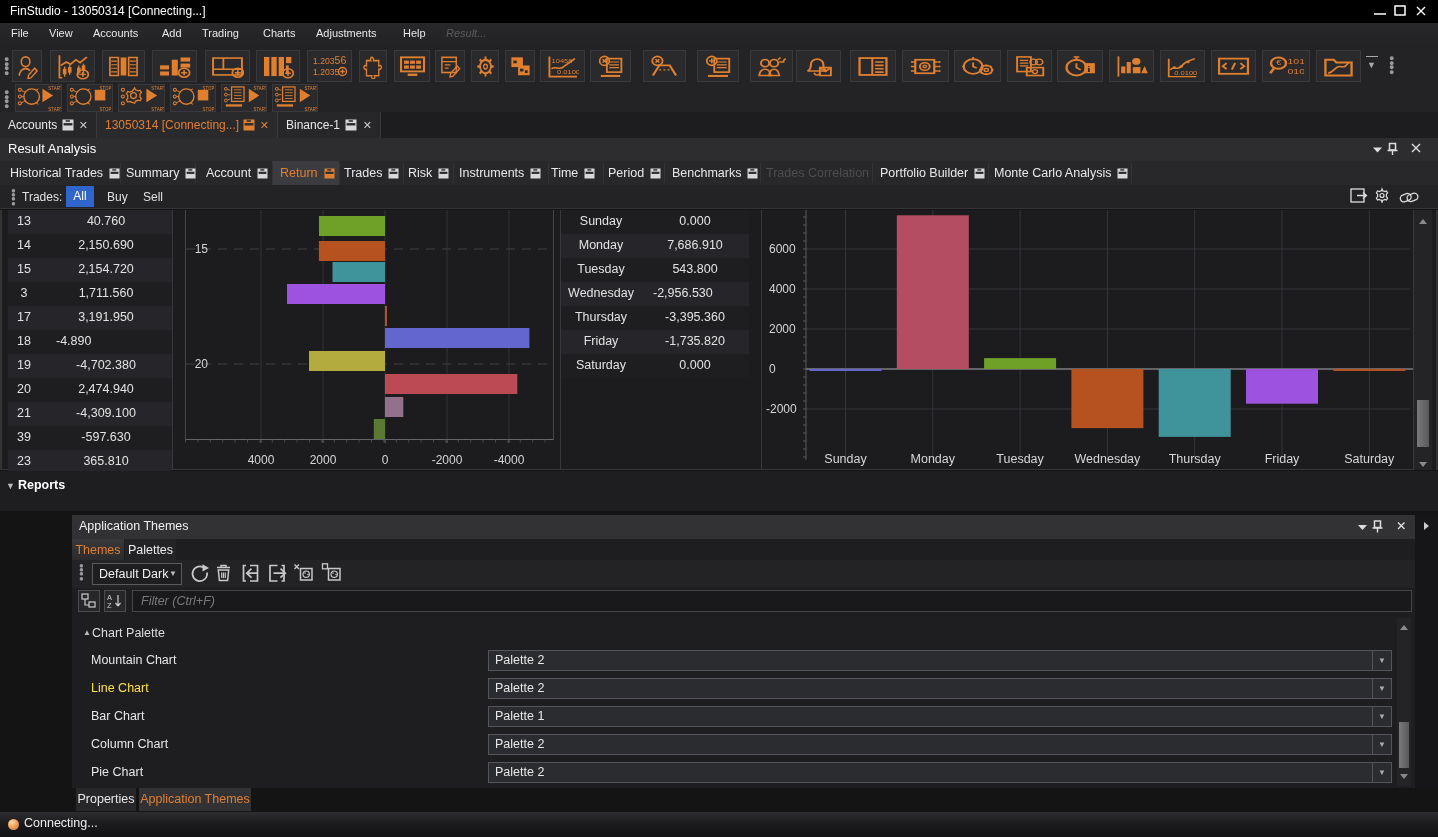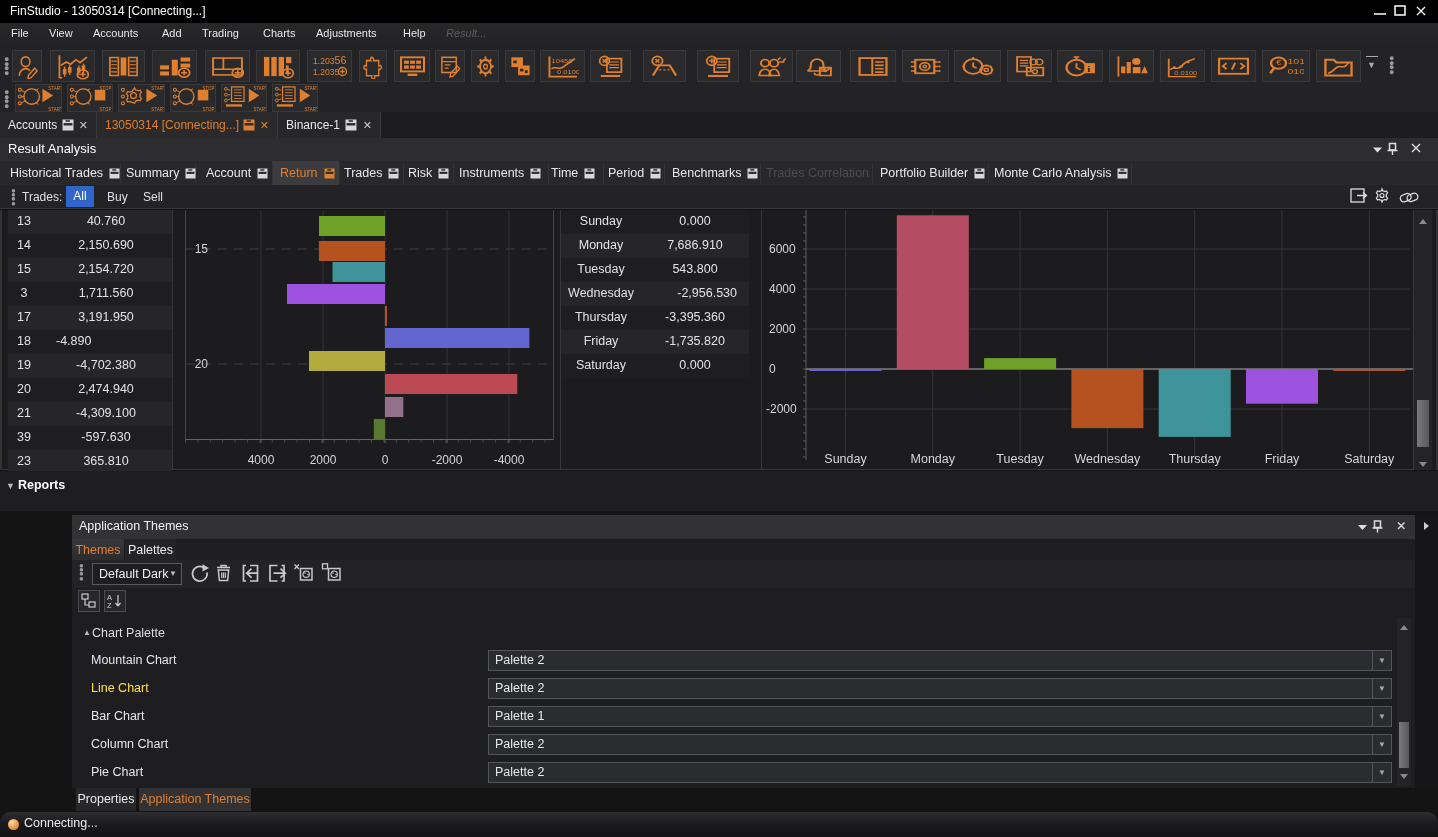--- a/index.html
+++ b/index.html
@@ -12,21 +12,21 @@
 .doctabs { left:0; top:112px; width:1438px; height:26px; background:#1d1d1f; }
 .dtab { position:absolute; top:0; height:26px; display:flex; align-items:center; border-right:1px solid #3a3a3d; padding:0 8px; justify-content:space-between; font-size:12px; color:#e8e8e8; }
 .rahead { left:0; top:138px; width:1438px; height:23px; background:#2d2d30; color:#fff; font-size:13px; }
 .ratabs { left:0; top:161px; width:1438px; height:24px; background:#28282b; }
 .rtab { position:absolute; top:0; height:24px; display:flex; align-items:center; gap:6px; font-size:12.5px; color:#e8e8e8; }
 .filterrow { left:0; top:185px; width:1438px; height:24px; background:#232326; border-bottom:1px solid #353538; color:#e0e0e0; font-size:12px;}
 .content { left:0; top:210px; width:1438px; height:260px; background:#1c1c1f; border-left:2px solid #333; border-bottom:1px solid #38383c; }
 .reports { left:0; top:471px; width:1438px; height:40px; background:#1e1e20; color:#fff; }
 .trow { position:absolute; height:24px; font-size:12.5px; color:#e2e2e2; }
 .panel { left:72px; top:515px; width:1343px; height:273px; background:#1e1e20; }
-.statusbar { left:0; top:812px; width:1438px; height:25px; background:linear-gradient(180deg,#2e2e30 0%,#1b1b1d 45%,#121214 100%); color:#ededed; font-size:12.5px;border-radius:11px; }
+.statusbar { left:0; top:812px; width:1438px; height:25px; background:linear-gradient(180deg,#2e2e30 0%,#1b1b1d 45%,#121214 100%); color:#ededed; font-size:12.5px; }
 </style></head><body>
 <div class="abs titlebar">
     <span style="position:absolute;left:10px;top:4px">FinStudio - 13050314 [Connecting...]</span>
     <svg width="70" height="23" viewBox="0 0 70 23" style="position:absolute;right:4px;top:0">
       <path d="M10 14h12" stroke="#fff" stroke-width="1.5"></path>
       <rect x="31" y="6" width="10" height="9" fill="none" stroke="#fff" stroke-width="1.5"></rect>
       <path d="M53 7l8 8M61 7l-8 8" stroke="#fff" stroke-width="1.4"></path>
     </svg>
   </div>
 <div class="abs menubar">
@@ -624,21 +624,21 @@
 <div class="abs trow" style="left:561px;top:234px;width:188px;background:#26262a">
     <span style="position:absolute;left:0px;width:80px;text-align:center;top:4px">Monday</span>
     <span style="position:absolute;left:92px;width:84px;text-align:center;top:4px">7,686.910</span>
   </div>
 <div class="abs trow" style="left:561px;top:258px;width:188px;background:#1e1e21">
     <span style="position:absolute;left:0px;width:80px;text-align:center;top:4px">Tuesday</span>
     <span style="position:absolute;left:92px;width:84px;text-align:center;top:4px">543.800</span>
   </div>
 <div class="abs trow" style="left:561px;top:282px;width:188px;background:#26262a">
     <span style="position:absolute;left:0px;width:80px;text-align:center;top:4px">Wednesday</span>
-    <span style="position:absolute;left:92px;width:84px;text-align:right;top:4px">-2,956.530</span>
+    <span style="position:absolute;left:92px;width:84px;text-align:left;top:4px">-2,956.530</span>
   </div>
 <div class="abs trow" style="left:561px;top:306px;width:188px;background:#1e1e21">
     <span style="position:absolute;left:0px;width:80px;text-align:center;top:4px">Thursday</span>
     <span style="position:absolute;left:92px;width:84px;text-align:center;top:4px">-3,395.360</span>
   </div>
 <div class="abs trow" style="left:561px;top:330px;width:188px;background:#26262a">
     <span style="position:absolute;left:0px;width:80px;text-align:center;top:4px">Friday</span>
     <span style="position:absolute;left:92px;width:84px;text-align:center;top:4px">-1,735.820</span>
   </div>
 <div class="abs trow" style="left:561px;top:354px;width:188px;background:#1e1e21">
@@ -769,20 +769,23 @@
       <div style="position:absolute;left:6px;top:2px;width:22px;height:22px;background:#27272a;border:1px solid #4c4c50"><svg width="20" height="20" viewBox="0 0 20 20" style="">
           <rect x="3" y="3" width="6" height="5" stroke="#ccc" stroke-width="1.2" fill="none"></rect>
           <rect x="10" y="11" width="6" height="5" stroke="#ccc" stroke-width="1.2" fill="none"></rect>
           <path d="M6 8v6h4" stroke="#ccc" stroke-width="1.2" fill="none"></path>
         </svg></div>
       <div style="position:absolute;left:32px;top:2px;width:22px;height:22px;background:#27272a;border:1px solid #4c4c50"><svg width="20" height="20" viewBox="0 0 20 20" style="">
           <text x="2" y="9" font-size="7.5" fill="#ccc" font-family="Liberation Sans">A</text>
           <text x="2" y="17" font-size="7.5" fill="#ccc" font-family="Liberation Sans">Z</text>
           <path d="M13 4v11M13 15l-2.5-3M13 15l2.5-3" stroke="#ccc" stroke-width="1.2" fill="none"></path>
         </svg></div>
+      <div style="position:absolute;left:60px;top:2px;width:1280px;height:22px;background:#19191b;border:1px solid #46464a;color:#7a7a7a;font-size:12.5px;font-style:italic">
+        <span style="position:absolute;left:8px;top:3px">Filter (Ctrl+F)</span>
+      </div>
     </div>
     <div style="position:absolute;left:0;top:100px;width:1343px;height:173px;background:#1e1e20">
       <span style="position:absolute;left:11px;top:13px;color:#bbb;font-size:8px">▲</span>
       <span style="position:absolute;left:20px;top:11px;color:#dcdcdc;font-size:12.5px">Chart Palette</span>
       <div style="position:absolute;left:19px;top:38px;color:#e6e6e6;font-size:12.5px">Mountain Chart</div>
       <div style="position:absolute;left:416px;top:35px;width:904px;height:21px;background:#2b2c2f;border:1px solid #54555a;color:#e8e8e8;font-size:12.5px">
         <span style="position:absolute;left:6px;top:2px">Palette 2</span>
         <div style="position:absolute;right:0;top:0;width:19px;height:19px;border-left:1px solid #54555a;text-align:center;color:#aaa;font-size:8px;line-height:19px">▼</div>
       </div>
       <div style="position:absolute;left:19px;top:66px;color:#fde047;font-size:12.5px">Line Chart</div>

